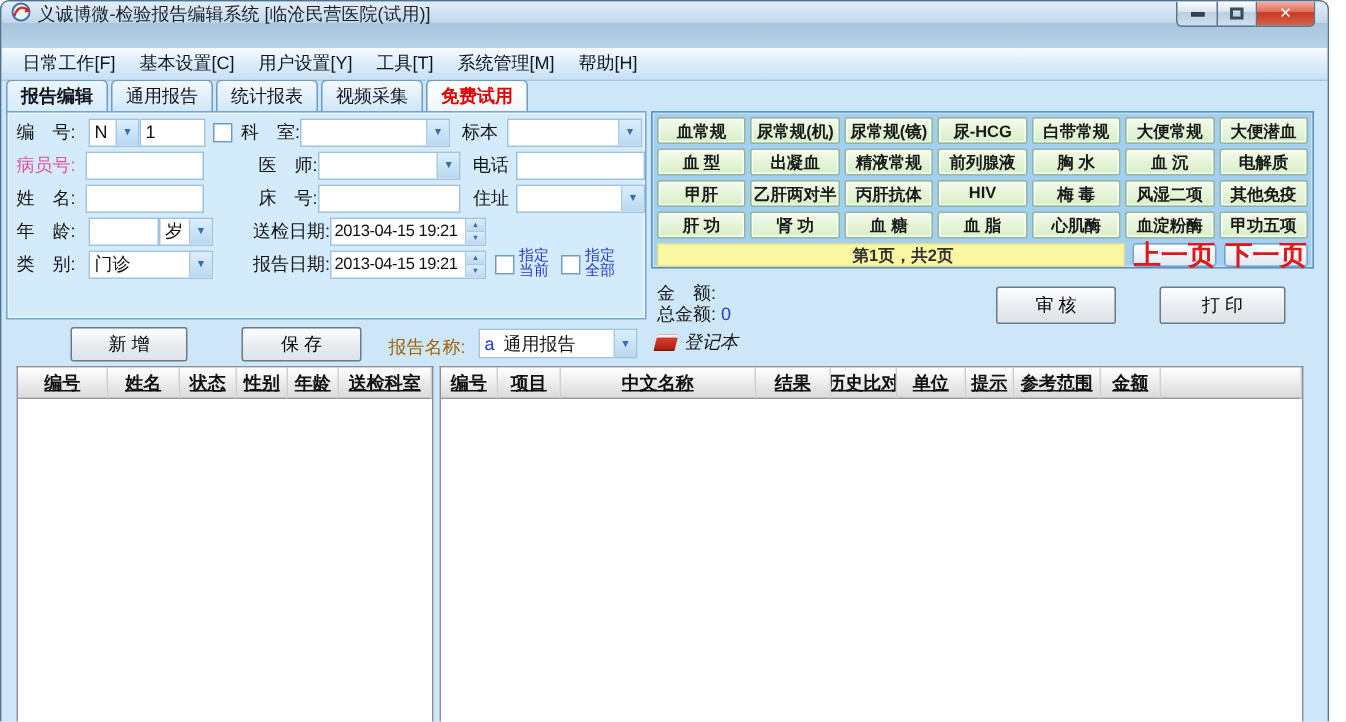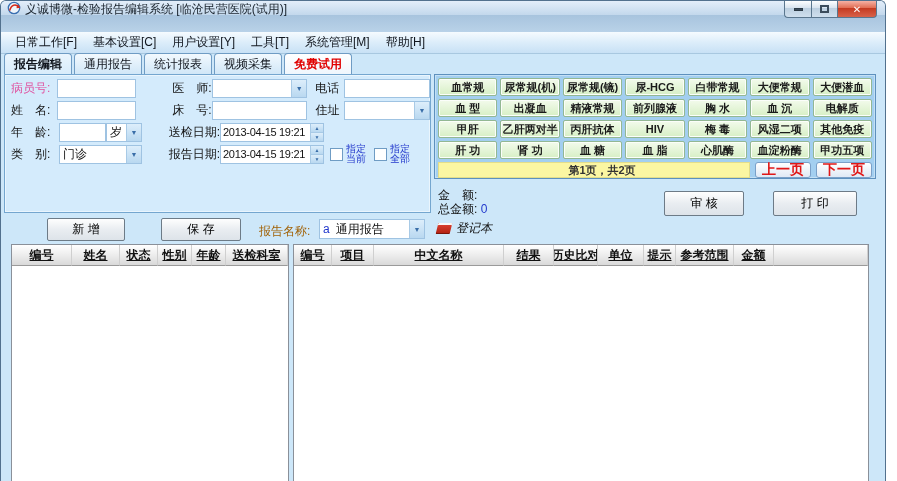--- a/index.html
+++ b/index.html
@@ -70,21 +70,21 @@
   .test-panel { position:absolute; left:433px; top:0; width:442px; height:105px;
     border:1px solid #5d90bd; background:#a3cff0; box-shadow:inset 0 0 0 1px #c4e0f5; padding:3px; }
   .test-grid { display:grid; grid-template-columns:repeat(7,1fr); grid-auto-rows:18px; gap:3px; }
   .tbtn { border:1px solid #93b893; border-radius:2px; background:linear-gradient(#f3fbec,#d7efc5);
     box-shadow:inset 0 0 0 1px #fbfefa; font-size:11px; font-weight:bold; color:#1a1a1a;
     display:flex; align-items:center; justify-content:center; white-space:pre; overflow:hidden; }
   .pager { display:flex; margin-top:3px; height:16px; gap:5px; }
   .page-info { flex:1; background:#fbf6a2; border:1px solid #e3dd8a; font-size:11px; font-weight:bold;
     color:#333; display:flex; align-items:center; justify-content:center;padding-left:16px; }
   .pg-btn { width:56px; border:1px solid #7aa0c8; border-radius:3px; background:linear-gradient(#ffffff,#dfe9f5);
-    color:#e01818; font-size:14px; font-weight:bold; display:flex; align-items:center; justify-content:center; }
+    color:#e01818; font-size:18px; font-weight:bold; display:flex; align-items:center; justify-content:center; }
   
   .amount { position:absolute; left:437px; top:114px; font-size:12px; color:#141414; line-height:14px; }
   .amount .val { color:#2238cc; }
   .register { position:absolute; left:436px; top:146px; display:flex; align-items:center; font-size:12px; color:#141414;font-style:italic; }
   .book-icon { width:14px; height:11px; background:linear-gradient(#e04434,#b02010); transform:skewX(-14deg);
     border-radius:1px; margin-right:5px; box-shadow:inset 0 2px 0 #f7f7f7, inset 0 -1px 0 #7a150a; }
   
   .datatable { position:absolute; top:170px; background:#fff; border:1px solid #8a9099; border-bottom:none; overflow:hidden; }
   .thead { display:flex; height:21px; }
   .th { background:linear-gradient(#ffffff,#ebebeb 55%,#d9d9d9); border-right:1px solid #cfcfcf; border-bottom:1px solid #9a9a9a;
@@ -128,20 +128,39 @@
     <span class="tab active">报告编辑</span>
     <span class="tab">通用报告</span>
     <span class="tab">统计报表</span>
     <span class="tab">视频采集</span>
     <span class="tab trial">免费试用</span>
   </div>
 
   <div class="content">
 
     <div class="form-panel">
+      <div class="frow">
+        <span class="lbl l1">编　号:</span>
+        <span class="combo" style="width:34px">
+          <span class="combo-val">N</span>
+          <span class="combo-btn">▼</span>
+        </span>
+        <span class="inp" style="width:44px">1</span>
+        <span class="cb" style="margin-left:5px"></span>
+        <span class="lbl l2s">科　室:</span>
+        <span class="combo" style="width:100px">
+          <span class="combo-val"></span>
+          <span class="combo-btn">▼</span>
+        </span>
+        <span class="lbl l3">标本</span>
+        <span class="combo" style="width:90px">
+          <span class="combo-val"></span>
+          <span class="combo-btn">▼</span>
+        </span>
+      </div>
 
       <div class="frow">
         <span class="lbl l1 pink">病员号:</span>
         <span class="inp" style="width:83px"></span>
         <span class="lbl l2" style="margin-left:18px">医　师:</span>
         <span class="combo" style="width:100px">
           <span class="combo-val"></span>
           <span class="combo-btn">▼</span>
         </span>
         <span class="lbl l3">电话</span>

